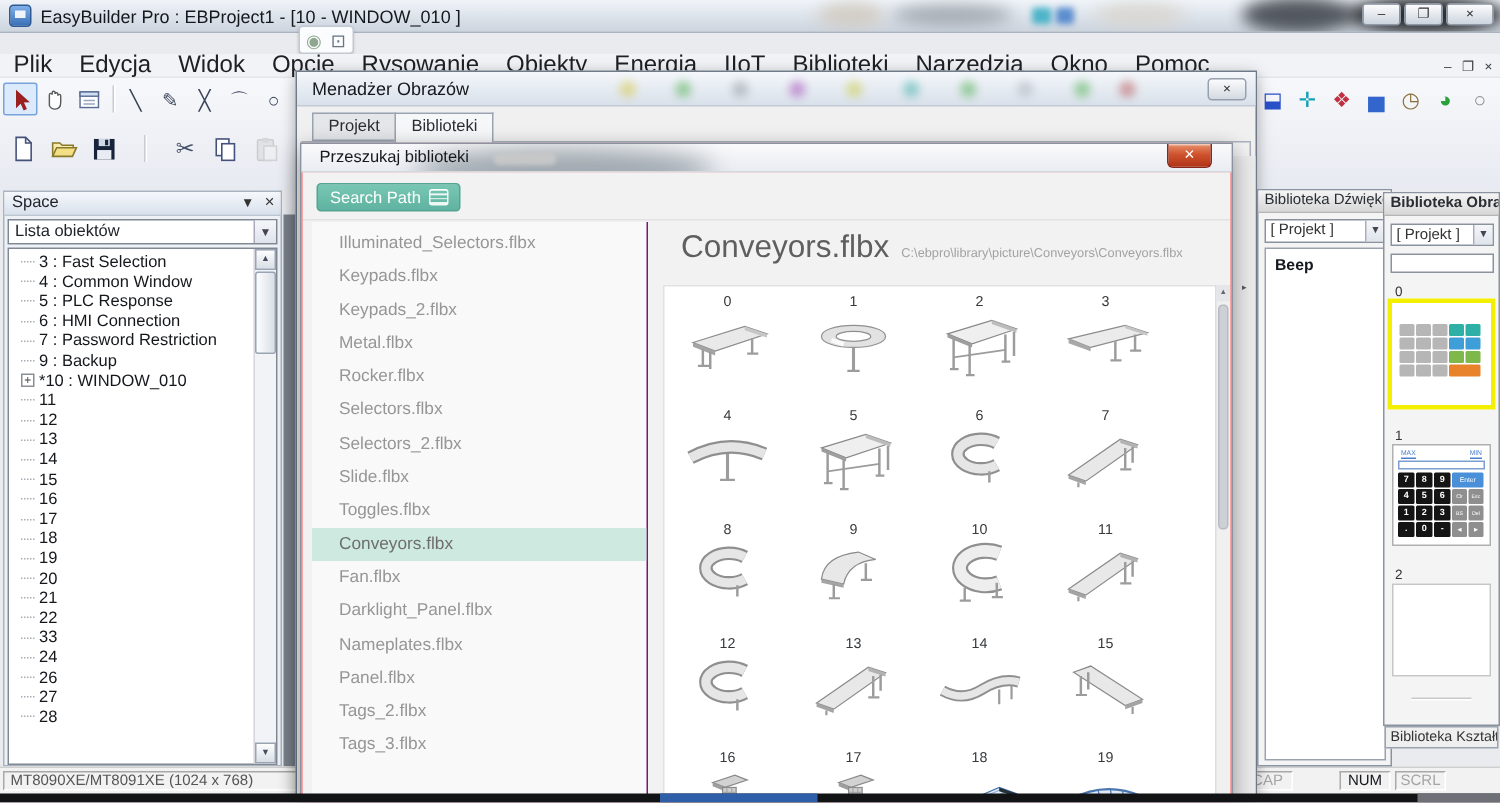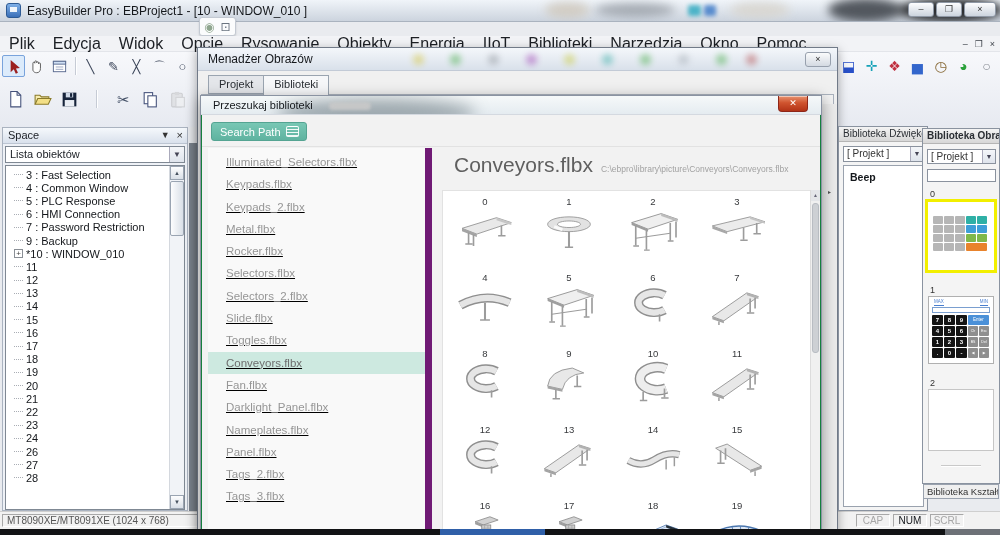--- a/index.html
+++ b/index.html
@@ -80,21 +80,21 @@
     border:1px solid #9aa4b2;border-radius:2px;}
 
   
   .statusbar{left:0;top:511px;width:1000px;height:18px;background:#f2f2f2;border-top:1px solid #cfcfcf;}
   .scell{position:absolute;height:13px;border:1px solid;border-color:#a8a8a8 #fff #fff #a8a8a8;
     font-size:10px;color:#555;line-height:11px;padding:0 4px;white-space:nowrap;}
   .scell-dev{left:2px;top:2px;width:312px;}
   .indicators{position:absolute;right:36px;top:2px;display:flex;gap:3px;}
   .ind{width:34px;height:13px;border:1px solid;border-color:#a8a8a8 #fff #fff #a8a8a8;text-align:center;
     font-size:10px;line-height:11px;color:#a6a6a6;}
-  .ind.active{color:#15181c;}
+  .ind.active{color:#15181c;margin-left:28px;}
   .taskbar{left:0;top:529px;width:1000px;height:6px;background:#121315;z-index:60;}
   .task-blue{left:440px;top:529px;width:105px;height:6px;background:var(--taskbar-blue,#2f5fa8);z-index:61;}
   .task-gray{left:945px;top:529px;width:55px;height:6px;background:#6d7177;z-index:61;}
 
   
   .im-window{left:197px;top:47px;width:641px;height:488px;background:#f0f0f0;border:1px solid #717a88;
     box-shadow:0 3px 10px rgba(0,0,0,.35);z-index:10;}
   .im-title{position:relative;height:23px;background:linear-gradient(180deg,rgba(244,247,251,.97),rgba(216,224,234,.97));
     border-bottom:1px solid #c2cad6;overflow:hidden;}
   .im-title .t{position:absolute;left:10px;top:4px;font-size:12px;color:#15181c;}
@@ -141,38 +141,38 @@
   .kpb-grid{display:grid;grid-template-columns:repeat(3,11px);grid-auto-rows:10px;gap:1px;}
   .kpb-grid span{background:#141414;color:#fff;font-size:6px;line-height:10px;text-align:center;border-radius:1px;font-weight:bold;}
   .kpb-side{display:grid;grid-template-columns:repeat(2,10px);grid-auto-rows:10px;gap:1px;align-content:start;}
   .kpb-side span{background:#8f8f8f;color:#fff;font-size:3.5px;line-height:10px;text-align:center;border-radius:1px;}
   .kpb-enter{gr
 
 id-column:span 2;}
   .kpb-side .kpb-enter{grid-column:span 2;background:#4a90d8;font-size:4.5px;}
 
   
-  .dialog{left:200px;top:95px;width:622px;height:440px;background:#15803d;border:1px solid #8a93a2;
+  .dialog{left:200px;top:95px;width:622px;height:440px;background:#fca5a5;border:1px solid #8a93a2;
     box-shadow:0 4px 14px rgba(0,0,0,.4);z-index:40;}
   .dlg-title{position:relative;height:19px;background:linear-gradient(180deg,rgba(250,251,253,.98),rgba(233,238,244,.98));
     border-bottom:1px solid #d4d9e0;overflow:hidden;}
   .dlg-title .t{position:absolute;left:12px;top:3px;font-size:11px;color:#15181c;z-index:2;}
   .dlg-close{position:absolute;right:13px;top:0;width:30px;height:16px;border:1px solid #8e2618;border-top:none;
     border-radius:0 0 4px 4px;background:linear-gradient(180deg,#e8936f,#d0542f 45%,#b23317);
     color:#fff;font-size:9px;font-weight:bold;text-align:center;line-height:15px;z-index:3;
     box-shadow:inset 0 1px 0 rgba(255,255,255,.5);}
   .dlg-body{position:absolute;left:1px;top:19px;right:1px;bottom:0;background:#f2f2f2;overflow:hidden;}
   .search-btn{position:absolute;left:9px;top:7px;height:19px;padding:0 7px 0 8px;display:flex;align-items:center;gap:5px;
     background:linear-gradient(180deg,#78c7b4,var(--accent-teal,#5fb3a0));border:1px solid #54a492;border-radius:3px;
     color:#fff;font-size:11px;}
   .sp-ico{width:13px;height:11px;border:1px solid rgba(255,255,255,.9);border-radius:2px;
     background-image:repeating-linear-gradient(180deg,transparent 0 2px,rgba(255,255,255,.9) 2px 3px);}
   .dlg-sep{position:absolute;left:0;top:31px;width:100%;height:1px;background:#e2e2e2;}
-  .lib-list{position:absolute;left:6px;top:33px;width:224px;bottom:0;background:#f9f9f9;border-right:7px solid #701a75;
-    overflow:hidden;padding-top:3px;text-decoration:underline;}
+  .lib-list{position:absolute;left:6px;top:33px;width:224px;bottom:0;background:#f9f9f9;border-right:1px solid #701a75;
+    overflow:hidden;padding-top:3px;}
   .lib-item{height:22.3px;line-height:22.3px;padding-left:18px;font-size:11.5px;color:#969696;white-space:nowrap;}
   .lib-item.selected{background:var(--selection-teal,#cde9e0);color:#6e6e6e;}
   .lib-head{position:absolute;left:252px;top:38px;display:flex;align-items:baseline;white-space:nowrap;}
   .lib-head .big{font-size:21px;color:#5f5f5f;}
   .lib-head .path{font-size:8.5px;color:#a2a2a2;margin-left:8px;}
   .conv-card{position:absolute;left:240px;top:75px;width:372px;bottom:0;background:#fff;border:1px solid #e2e2e2;
     overflow:hidden;}
   .conv-grid{display:grid;grid-template-columns:repeat(4,84px);grid-auto-rows:76px;padding-top:2px;}
   .cell{text-align:center;}
   .cell-num{font-size:9.5px;color:#37393c;margin:3px 0 0;}
@@ -613,21 +613,21 @@
         <div class="tree-item">
           <span class="twig"></span>
           <span>21</span>
         </div>
         <div class="tree-item">
           <span class="twig"></span>
           <span>22</span>
         </div>
         <div class="tree-item">
           <span class="twig"></span>
-          <span>23</span>
+          <span>33</span>
         </div>
         <div class="tree-item">
           <span class="twig"></span>
           <span>24</span>
         </div>
         <div class="tree-item">
           <span class="twig"></span>
           <span>26</span>
         </div>
         <div class="tree-item">

